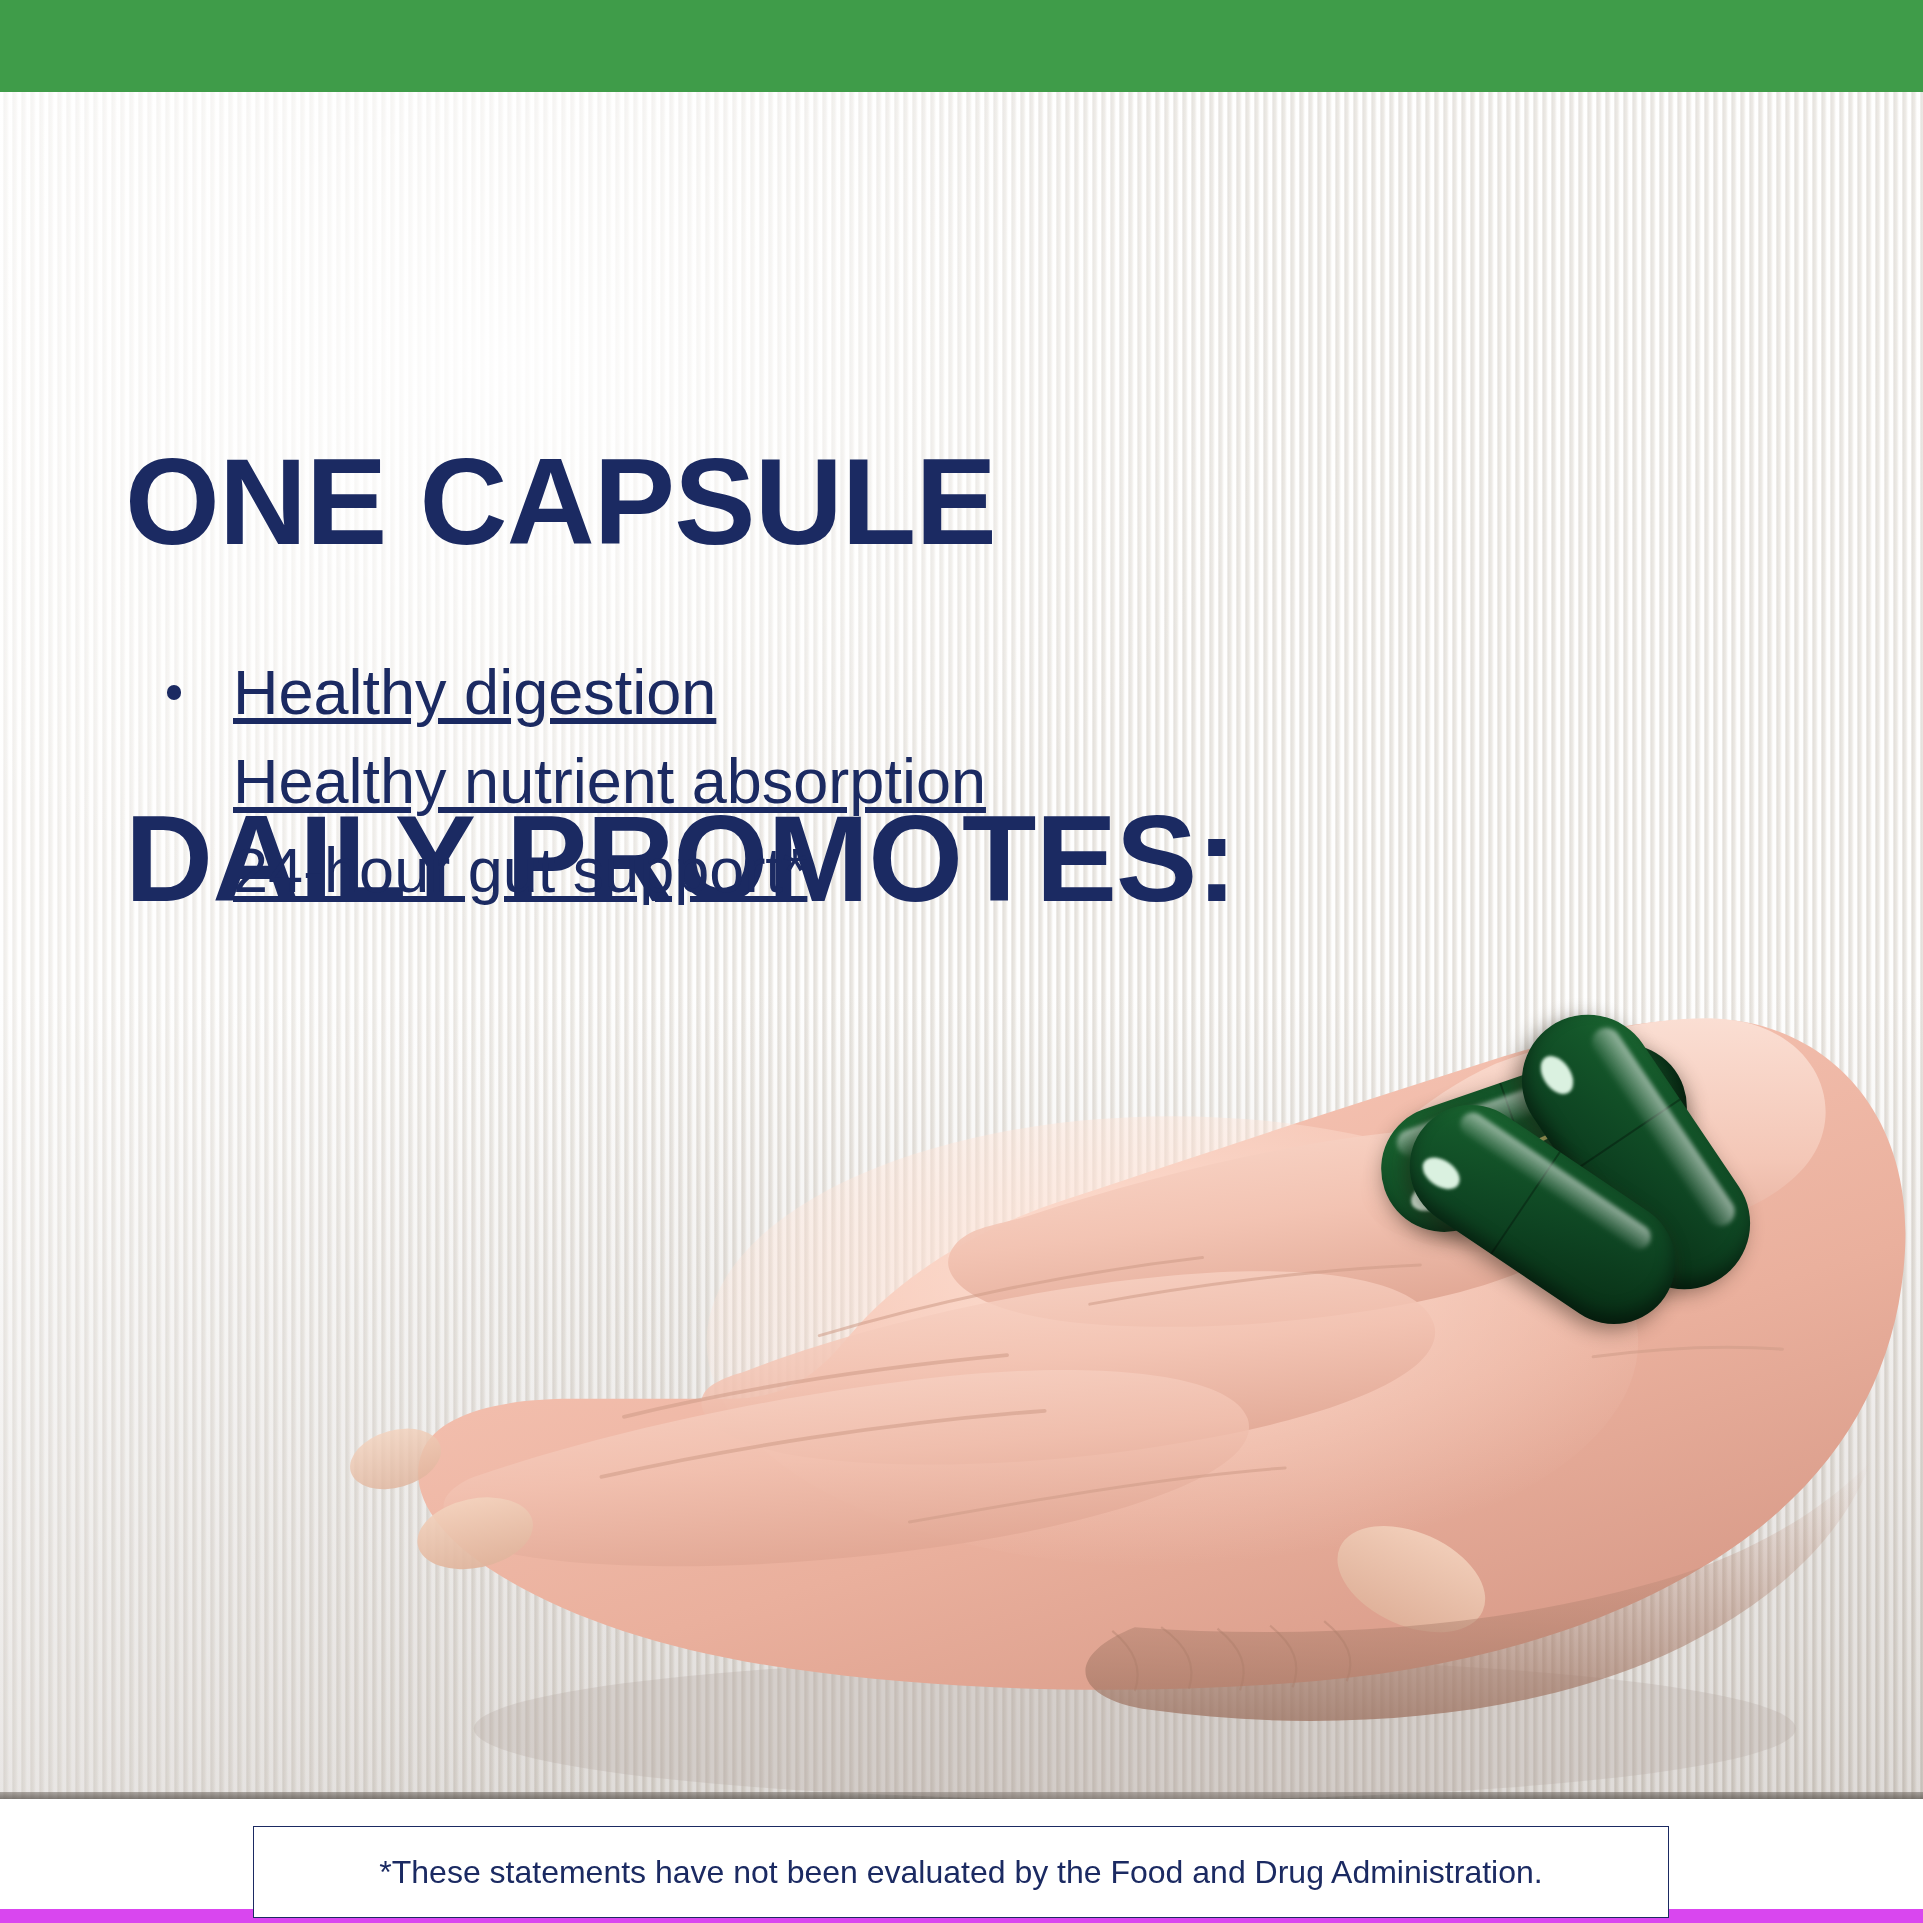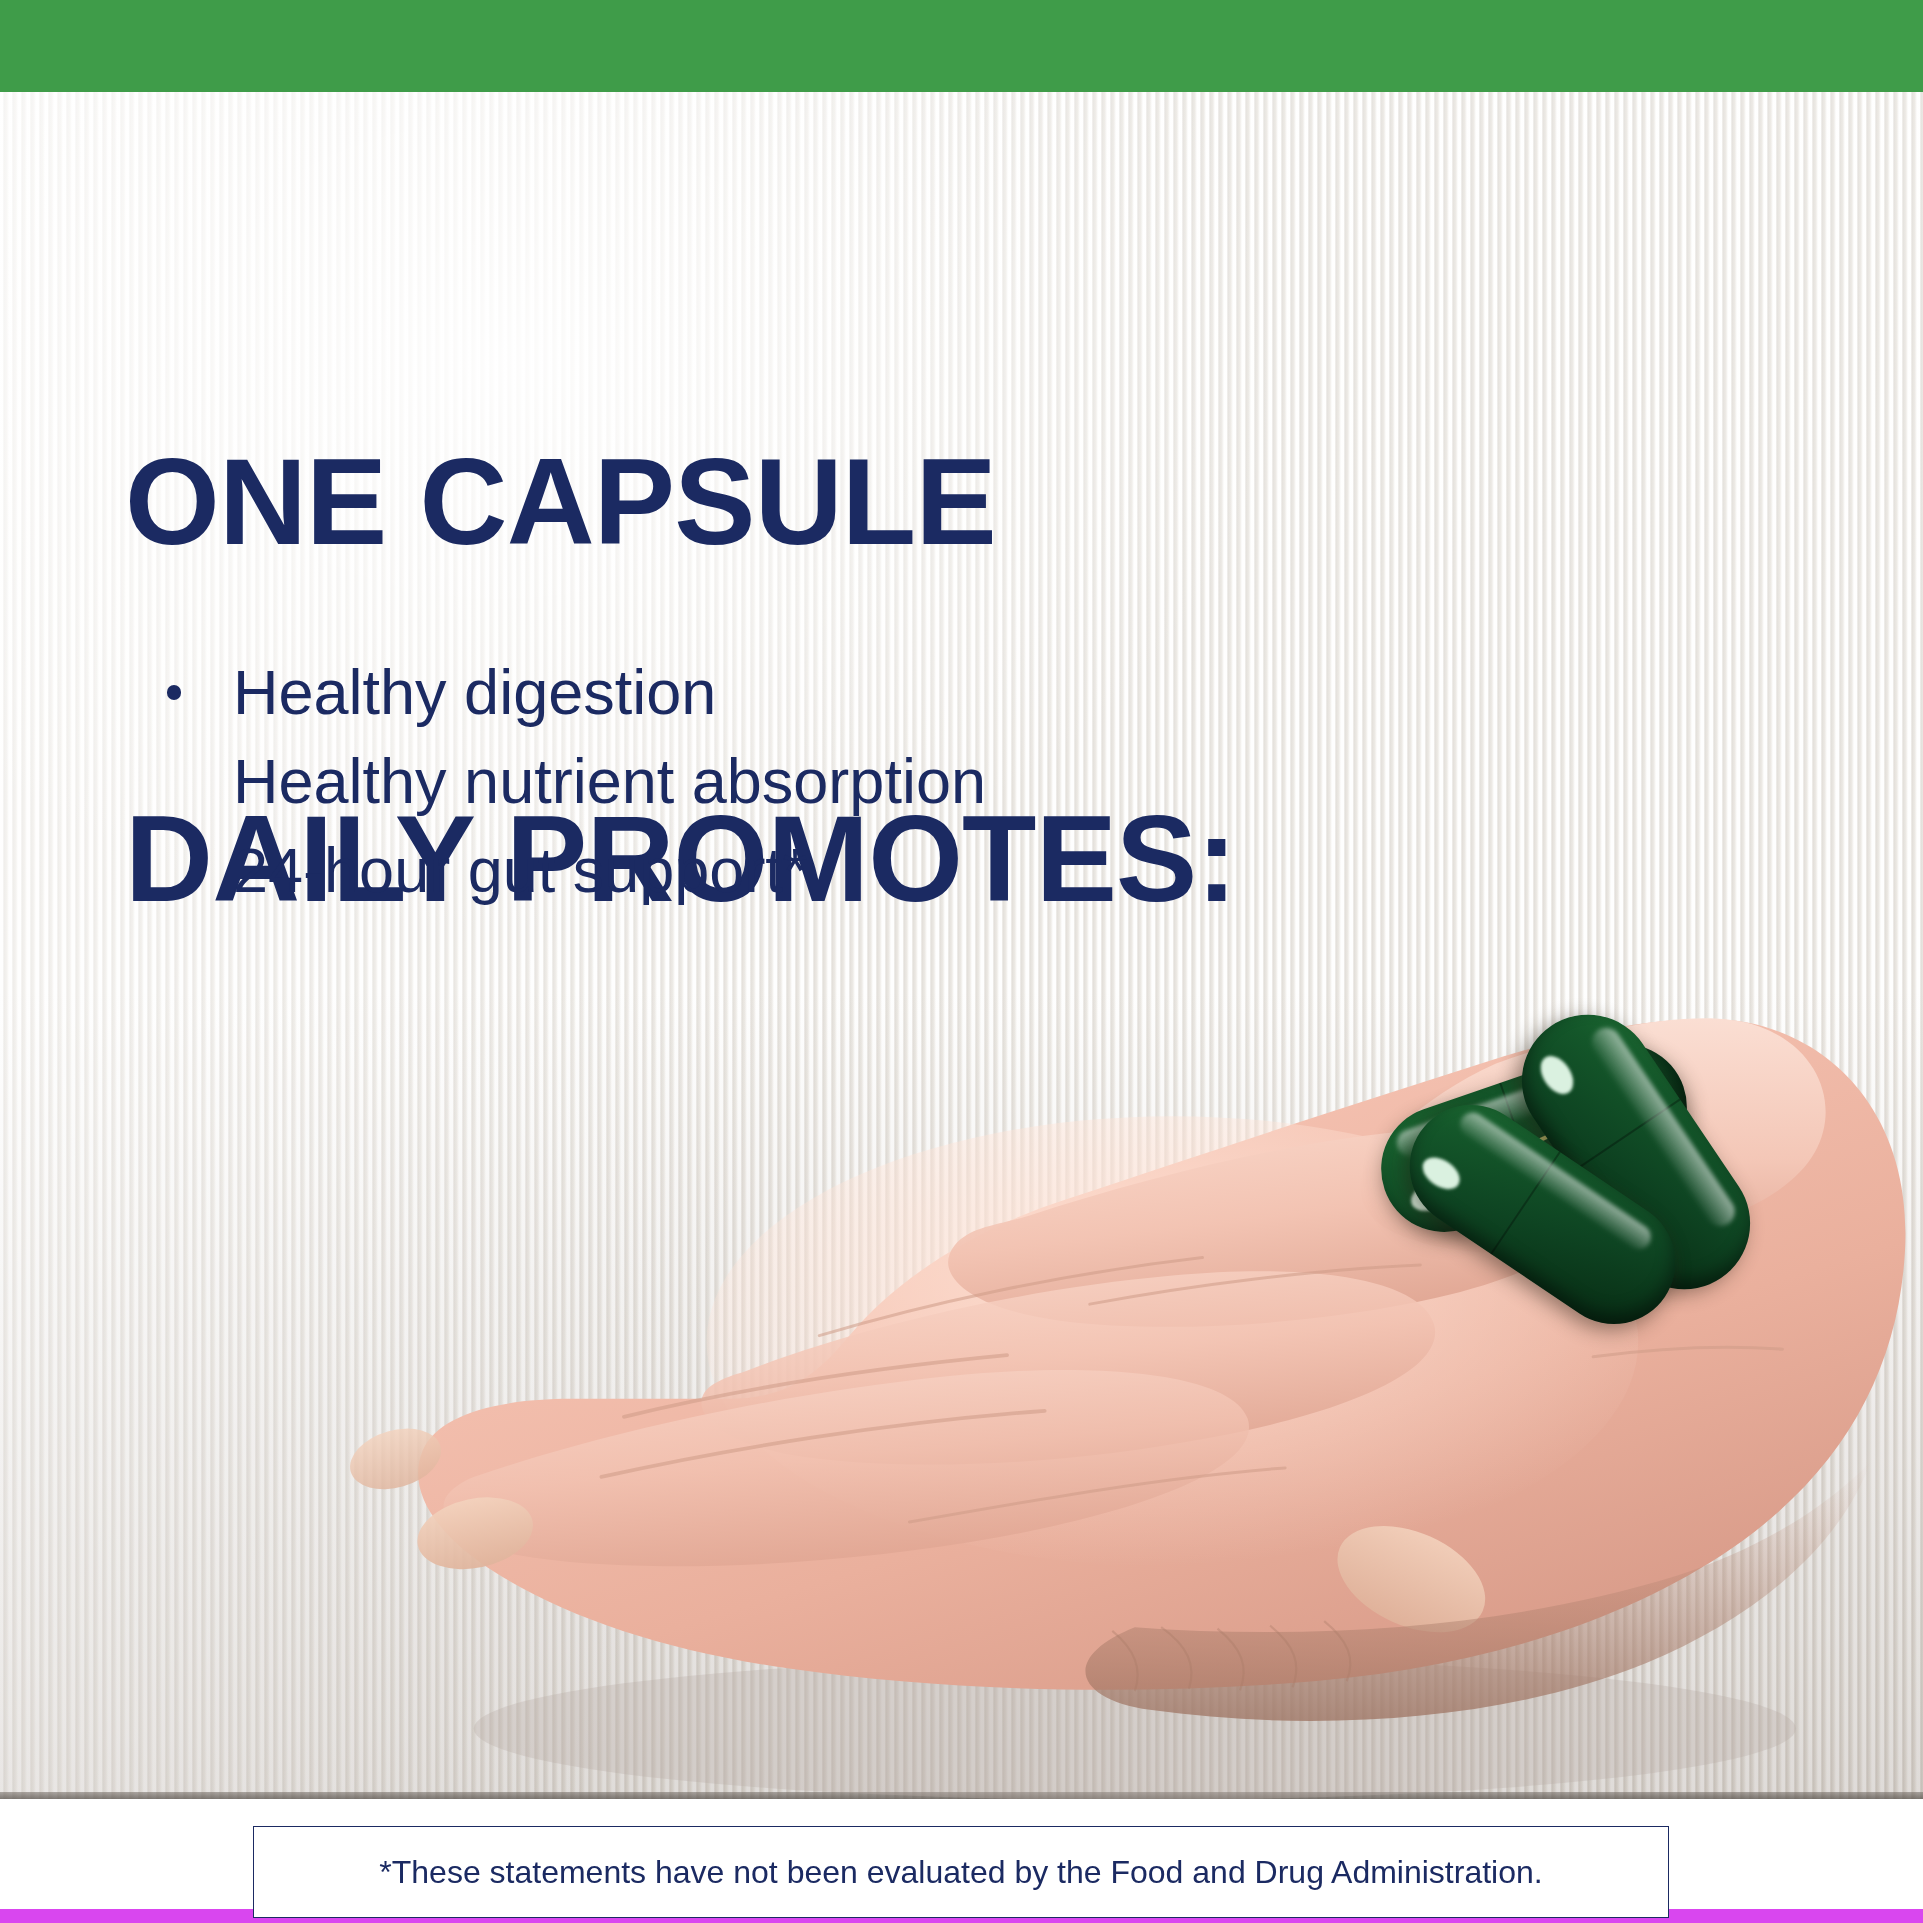--- a/index.html
+++ b/index.html
@@ -163,21 +163,21 @@
     align-items: center;
     height: 89px;
   }
   .bullet-dot {
     width: 14.3px;
     height: 14.3px;
     border-radius: 50%;
     background: #1b2a62;
     margin-left: 12px;
   }
-  .benefit-text { display: block; }
+  .benefit-text { display: block; text-decoration: underline; }
 
   
   #footer-area {
     position: absolute;
     left: 0;
     top: 1799px;
     width: 1924px;
     height: 110px;
     background: #ffffff;
     z-index: 35;

